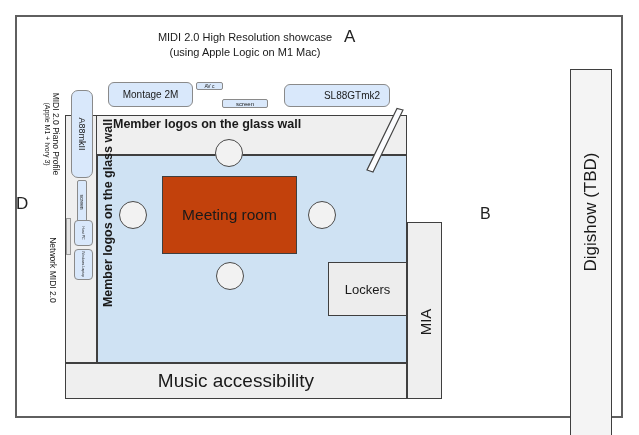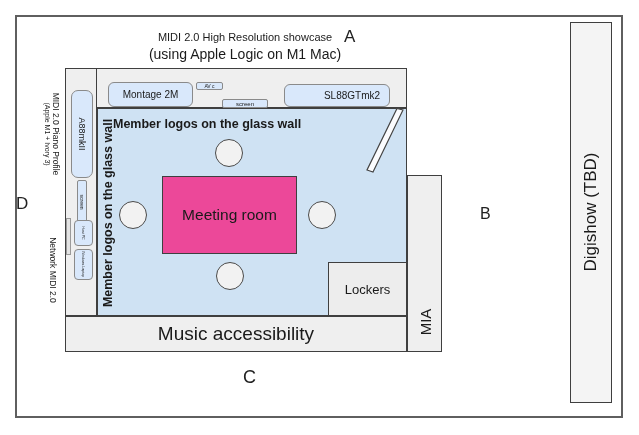--- a/index.html
+++ b/index.html
@@ -1,36 +1,36 @@
 <!DOCTYPE html>
 <html><head>
 <meta charset="utf-8">
 <style>
   html,body{margin:0;padding:0;}
   body{font-family:"Liberation Sans", sans-serif; background:#fff;}
   #canvas{position:relative; width:639px; height:435px; background:#fff; overflow:hidden; color:#1a1a1a;text-decoration:underline;}
   .abs{position:absolute;}
   .ctr{display:flex; align-items:center; justify-content:center; text-align:center;}
-  .panel{background:#efefef; border:1.2px solid #3f3f3f; box-sizing:border-box;}
+  .panel{background:#efefef; border:1.2px solid #3f3f3f; box-sizing:border-box;margin-top:47px;}
   .devbox{background:#d9e8fb; border:1px solid #8a8a8a; box-sizing:border-box; border-radius:4px;}
   .vtext{position:absolute; white-space:nowrap;}
   .rotccw{transform:translate(-50%,-50%) rotate(-90deg);}
   .rotcw{transform:translate(-50%,-50%) rotate(90deg);}
   .chair{position:absolute; width:28px; height:28px; border-radius:50%; background:#f2f2f2; border:1.5px solid #4a4a4a; box-sizing:border-box;}
   .zone{position:absolute; font-size:17px; color:#222;}
 </style>
 </head>
 <body>
 
 <div id="canvas">
 
   <div class="abs" style="left:15px; top:15px; width:608px; height:403px; border:2px solid #5f5f5f; box-sizing:border-box;"></div>
 
   <div class="abs" style="left:115px; top:31px; width:260px; text-align:center; font-size:11px;">MIDI 2.0 High Resolution showcase</div>
-  <div class="abs" style="left:115px; top:46px; width:260px; text-align:center; font-size:14px;">(using Apple Logic on M1 Mac)</div>
+  <div class="abs" style="left:115px; top:46px; width:260px; text-align:center; font-size:11px;">(using Apple Logic on M1 Mac)</div>
 
   <div class="zone" style="left:344px; top:27px;">A</div>
   <div class="zone" style="left:16px; top:194px;">D</div>
   <div class="zone" style="left:480px; top:205px; font-size:16px;">B</div>
   <div class="zone" style="left:243px; top:367px; font-size:18px;">C</div>
 
   <div class="vtext rotcw" style="left:52px; top:134px; text-align:center;">
     <div style="font-size:8.5px;">MIDI 2.0 Piano Profile</div>
     <div style="font-size:7px;">(Apple M1 + Ivory 3)</div>
   </div>
@@ -71,21 +71,21 @@
 
   <div class="abs devbox" style="left:74px; top:220px; width:19px; height:26px;"></div>
   <div class="vtext rotcw" style="left:83px; top:233px; font-size:3.5px;">Host PC</div>
 
   <div class="abs devbox" style="left:74px; top:249px; width:19px; height:31px;"></div>
   <div class="vtext rotcw" style="left:83px; top:264px; font-size:3.5px;">Windows Laptop</div>
 
   <div class="abs" style="left:113px; top:117px; font-size:12.5px; font-weight:bold;">Member logos on the glass wall</div>
   <div class="vtext rotccw" style="left:108px; top:213px; font-size:12.5px; font-weight:bold;">Member logos on the glass wall</div>
 
-  <div class="abs ctr" style="left:162px; top:176px; width:135px; height:78px; background:#ec4899; border:1.5px solid #3f3f3f; box-sizing:border-box;">
+  <div class="abs ctr" style="left:162px; top:176px; width:135px; height:78px; background:#c2410c; border:1.5px solid #3f3f3f; box-sizing:border-box;">
     <span style="font-size:15.5px;">Meeting room</span>
   </div>
 
   <div class="chair" style="left:215px; top:139px;"></div>
   <div class="chair" style="left:119px; top:201px;"></div>
   <div class="chair" style="left:308px; top:201px;"></div>
   <div class="chair" style="left:216px; top:262px;"></div>
 
   <div class="abs ctr" style="left:328px; top:262px; width:79px; height:54px; background:#ededed; border:1.5px solid #3f3f3f; box-sizing:border-box;text-align:right;">
     <span style="font-size:13px;">Lockers</span>

